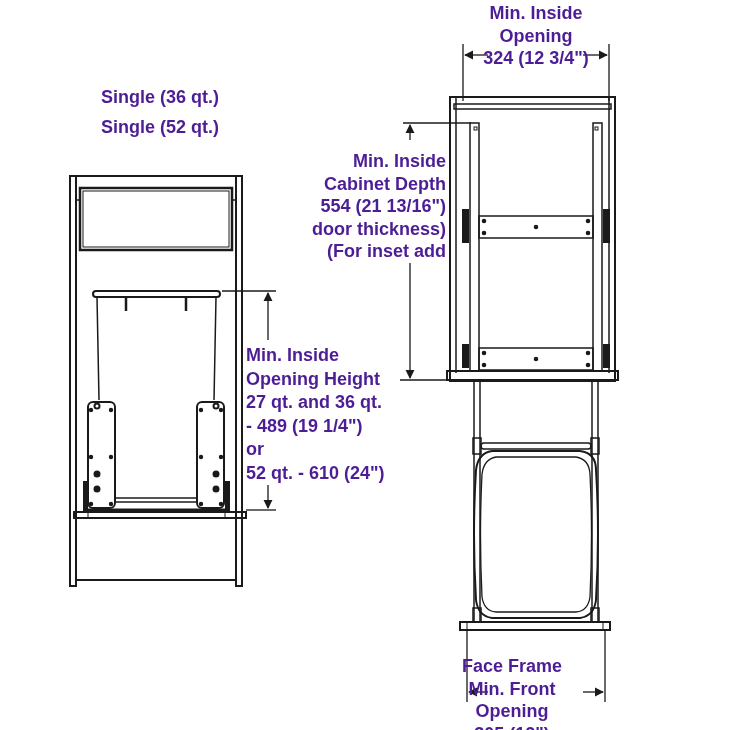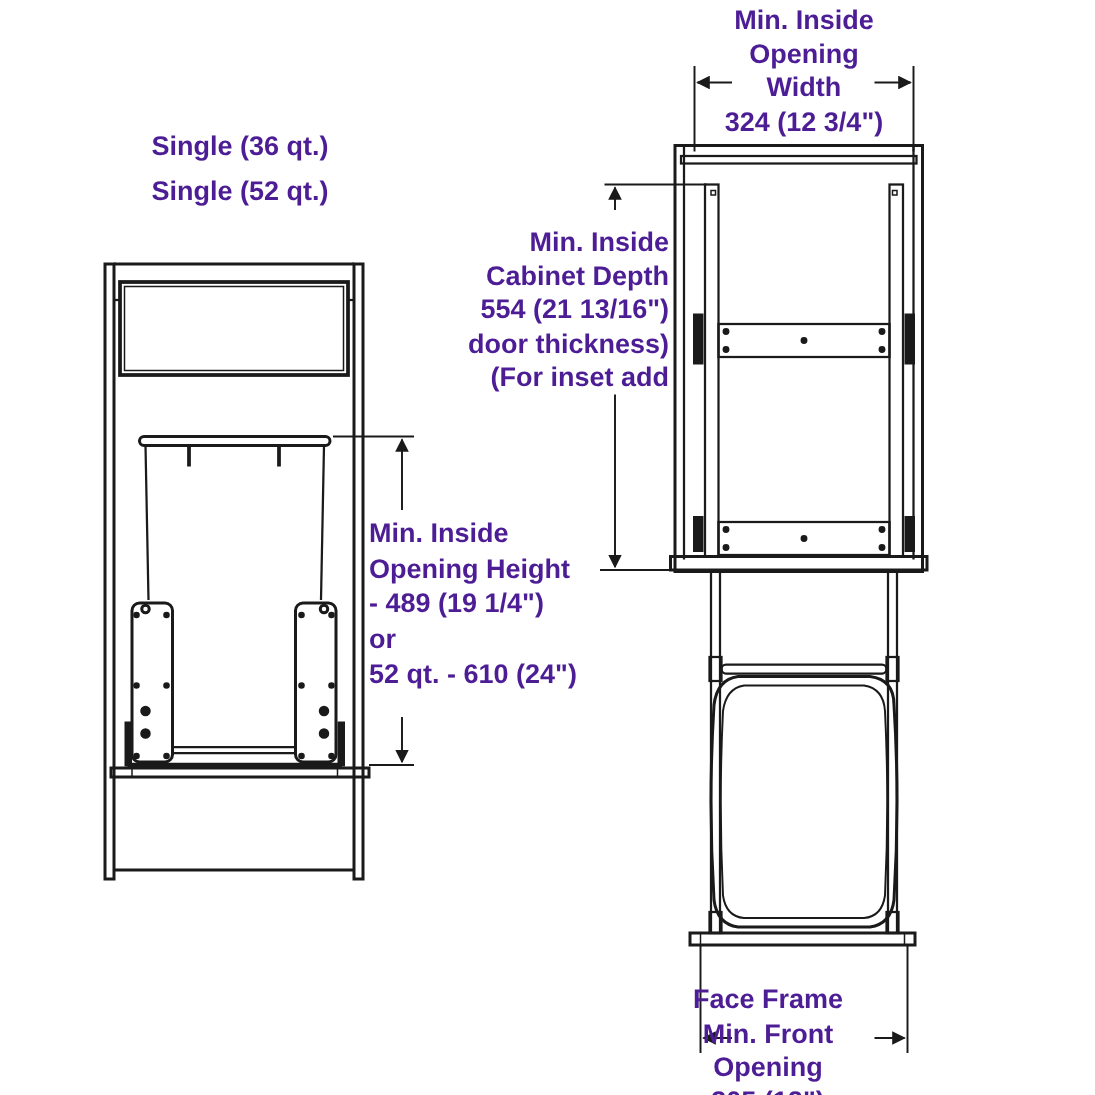--- a/index.html
+++ b/index.html
@@ -159,29 +159,29 @@
 
 <div class="lbl c" style="left:60px; top:82px; width:200px; line-height:30px;">
   <div>Single (36 qt.)</div>
   <div>Single (52 qt.)</div>
 </div>
 
 <div class="lbl l" style="left:246px; top:344px; line-height:23.5px; background:#fff;">
 
   <div>Min. Inside</div>
   <div>Opening Height</div>
+  <div>27 qt. and 36 qt.</div>
   <div>- 489 (19 1/4")</div>
   <div>or</div>
   <div>52 qt. - 610 (24")</div>
 </div>
 
 <div class="lbl c" style="left:436px; top:2px; width:200px; line-height:22.5px;">
   <div>Min. Inside</div>
   <div>Opening</div>
-  <div>Width</div>
   <div>324 (12 3/4")</div>
 </div>
 
 <div class="lbl r" style="left:270px; top:150px; width:176px; line-height:22.5px; background:#fff;">
   <div>Min. Inside</div>
   <div>Cabinet Depth</div>
   <div>554 (21 13/16")</div>
   <div>door thickness)</div>
   <div>(For inset add</div>
 </div>

